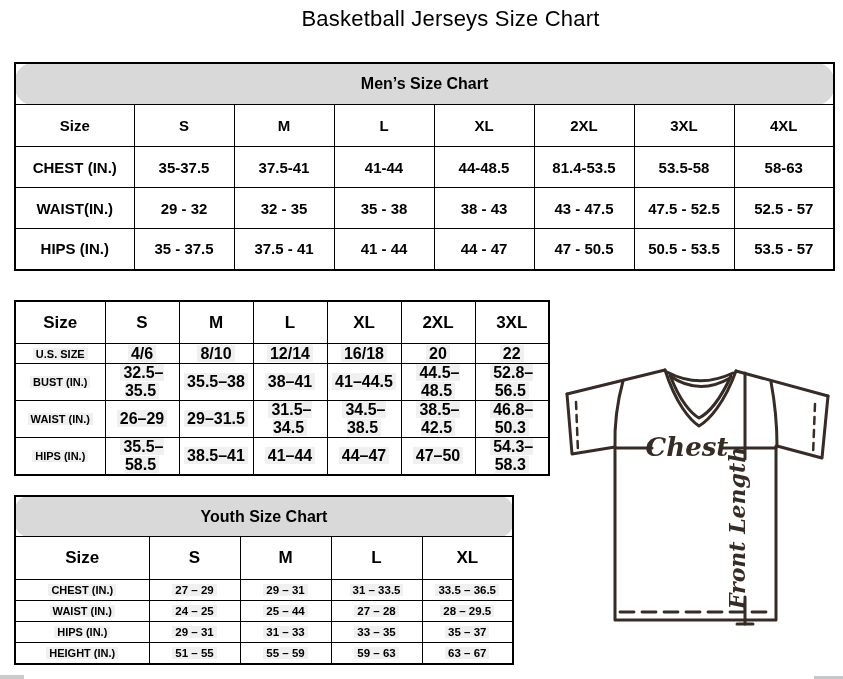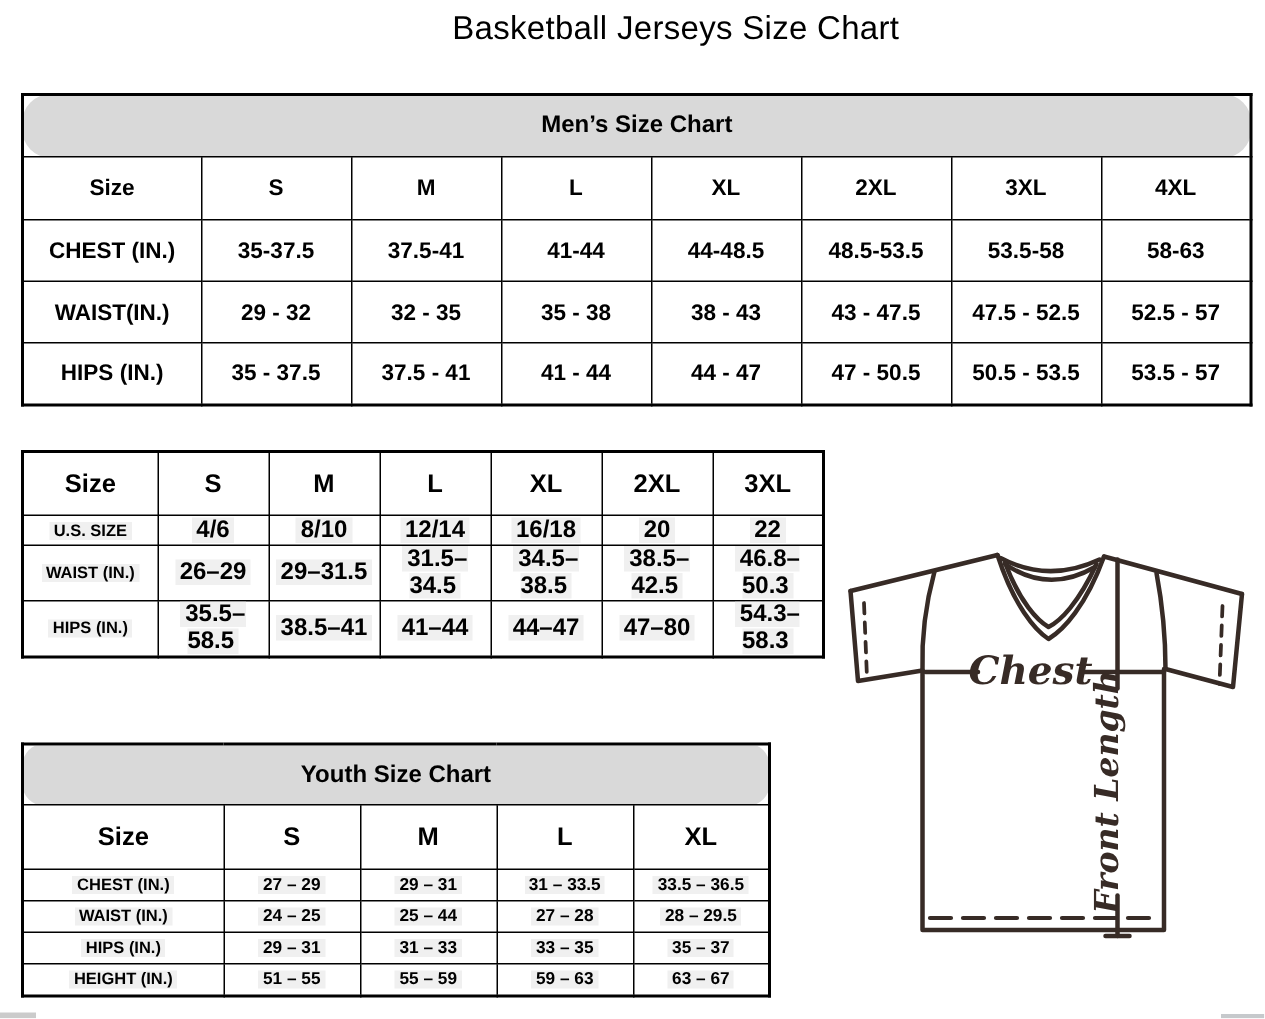--- a/index.html
+++ b/index.html
@@ -93,21 +93,21 @@
           <th>4XL</th>
         </tr>
     </thead>
     <tbody>
         <tr>
           <td class="rowlabel"><span class="hl">CHEST (IN.)</span></td>
           <td><span class="hl">35-37.5</span></td>
           <td><span class="hl">37.5-41</span></td>
           <td><span class="hl">41-44</span></td>
           <td><span class="hl">44-48.5</span></td>
-          <td><span class="hl">48.5-53.5</span></td>
+          <td><span class="hl">81.4-53.5</span></td>
           <td><span class="hl">53.5-58</span></td>
           <td><span class="hl">58-63</span></td>
         </tr>
         <tr>
           <td class="rowlabel"><span class="hl">WAIST(IN.)</span></td>
           <td><span class="hl">29 - 32</span></td>
           <td><span class="hl">32 - 35</span></td>
           <td><span class="hl">35 - 38</span></td>
           <td><span class="hl">38 - 43</span></td>
           <td><span class="hl">43 - 47.5</span></td>
@@ -152,35 +152,44 @@
         <tr>
           <td class="rowlabel"><span class="hl">U.S. SIZE</span></td>
           <td><span class="hl">4/6</span></td>
           <td><span class="hl">8/10</span></td>
           <td><span class="hl">12/14</span></td>
           <td><span class="hl">16/18</span></td>
           <td><span class="hl">20</span></td>
           <td><span class="hl">22</span></td>
         </tr>
         <tr>
+          <td class="rowlabel"><span class="hl">BUST (IN.)</span></td>
+          <td><span class="hl">32.5–35.5</span></td>
+          <td><span class="hl">35.5–38</span></td>
+          <td><span class="hl">38–41</span></td>
+          <td><span class="hl">41–44.5</span></td>
+          <td><span class="hl">44.5–48.5</span></td>
+          <td><span class="hl">52.8–56.5</span></td>
+        </tr>
+        <tr>
           <td class="rowlabel"><span class="hl">WAIST (IN.)</span></td>
           <td><span class="hl">26–29</span></td>
           <td><span class="hl">29–31.5</span></td>
           <td><span class="hl">31.5–34.5</span></td>
           <td><span class="hl">34.5–38.5</span></td>
           <td><span class="hl">38.5–42.5</span></td>
           <td><span class="hl">46.8–50.3</span></td>
         </tr>
         <tr>
           <td class="rowlabel"><span class="hl">HIPS (IN.)</span></td>
           <td><span class="hl">35.5–58.5</span></td>
           <td><span class="hl">38.5–41</span></td>
           <td><span class="hl">41–44</span></td>
           <td><span class="hl">44–47</span></td>
-          <td><span class="hl">47–80</span></td>
+          <td><span class="hl">47–50</span></td>
           <td><span class="hl">54.3–58.3</span></td>
         </tr>
       </tbody>
   </table>
 
   <table class="size-table youth">
     <colgroup>
       <col class="c-label">
         <col class="c-val">
         <col class="c-val">

